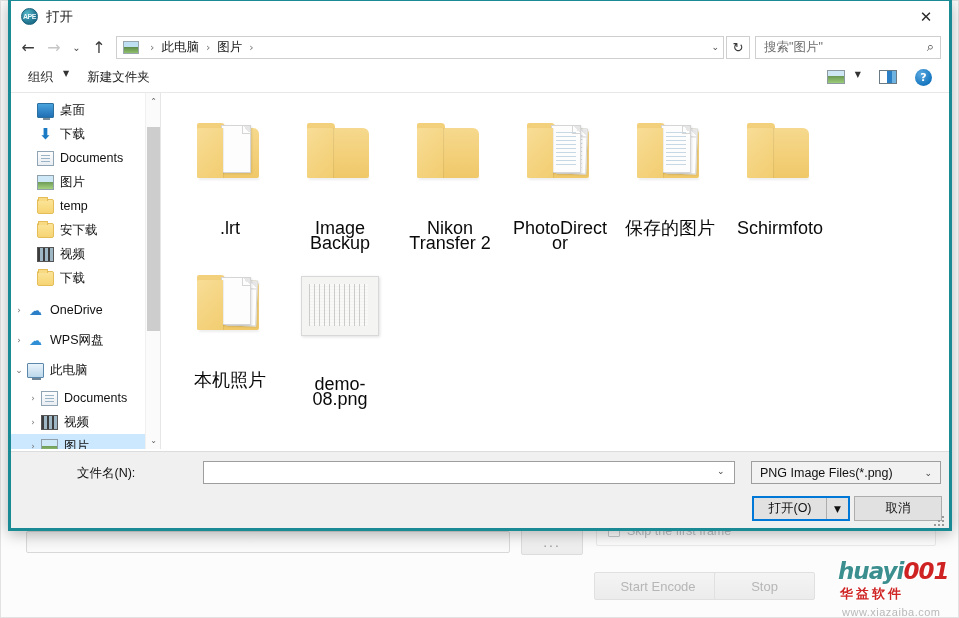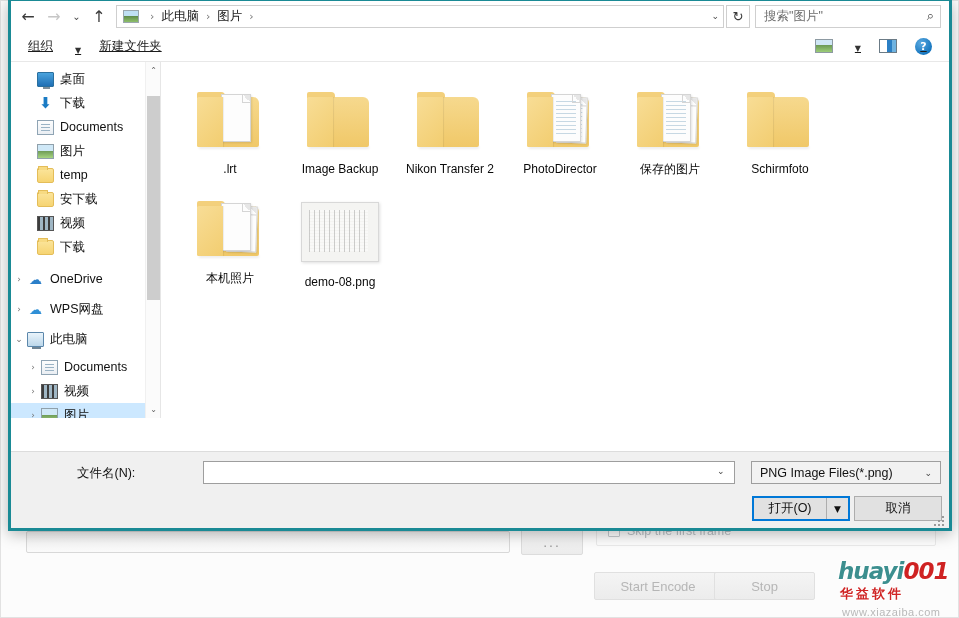--- a/index.html
+++ b/index.html
@@ -162,21 +162,21 @@
     align-items: center; justify-content: center;
   }
 
   
   #toolbar {
     height: 31px; display: flex; align-items: center;
     padding: 0 8px; border-bottom: 1px solid #e8e8e8;
   }
   .tb-item {
     font-size: 12.5px; color: #1c1c1c; padding: 4px 9px;
-    display: flex; align-items: flex-end; gap: 22px; text-decoration: underline;
+    display: flex; align-items: flex-start; gap: 10px;
   }
   .tb-caret { font-size: 8px; color: #333; font-family: "DejaVu Sans", sans-serif; }
   .tb-spacer { flex: 1; }
   #view-icon {
     width: 18px; height: 14px;
     background: linear-gradient(#cfe6f5 45%, #6d9a56 45%, #9ccd78);
     border: 1px solid #8d9aa2;
   }
   #pane-icon {
     width: 18px; height: 14px; border: 1px solid #6b7b86;
@@ -290,22 +290,22 @@
   #file-grid { display: flex; flex-wrap: wrap; }
   .file-cell {
     width: 110px; margin-bottom: 8px;
     display: flex; flex-direction: column; align-items: center;
   }
   .file-ico-wrap {
     height: 86px; width: 100%;
     display: flex; align-items: center; justify-content: center;
   }
   .file-label {
-    font-size: 12px; color: #0a0a0a; text-align: center;
-    line-height: 15px; width: 104px; word-wrap: break-word;
+    font-size: 18px; color: #0a0a0a; text-align: center;
+    line-height: 15px; width: 104px; word-wrap: break-word; margin-top: 28px;
   }
 
   
   .bigfolder { position: relative; width: 66px; height: 56px; }
   .bf-back {
     position: absolute; left: 0; bottom: 0; width: 62px; height: 50px;
     background: linear-gradient(#f6d98e,#f0c868);
     border-radius: 2px 6px 2px 2px;
   }
   .bf-back::before {
@@ -434,20 +434,25 @@
   <div id="watermark">
     <div class="wm-ghost">&nbsp;</div>
     <div class="wm-main"><span>huayi</span><span class="red">001</span></div>
     <div class="wm-cn">华益软件</div>
     <div class="wm-url">www.xiazaiba.com</div>
   </div>
 </div>
 
 <div id="dialog">
 
+  <div id="titlebar">
+    <div id="app-icon">APE</div>
+    <div id="dialog-title">打开</div>
+    <div id="close-btn">✕</div>
+  </div>
 
   <div id="navbar">
     <div class="navbtn">←</div>
     <div class="navbtn disabled">→</div>
     <div class="navbtn small">⌄</div>
     <div class="navbtn">↑</div>
 
     <div id="addressbar">
       <span class="addr-icon"></span>
       <span class="crumb-sep">›</span>

